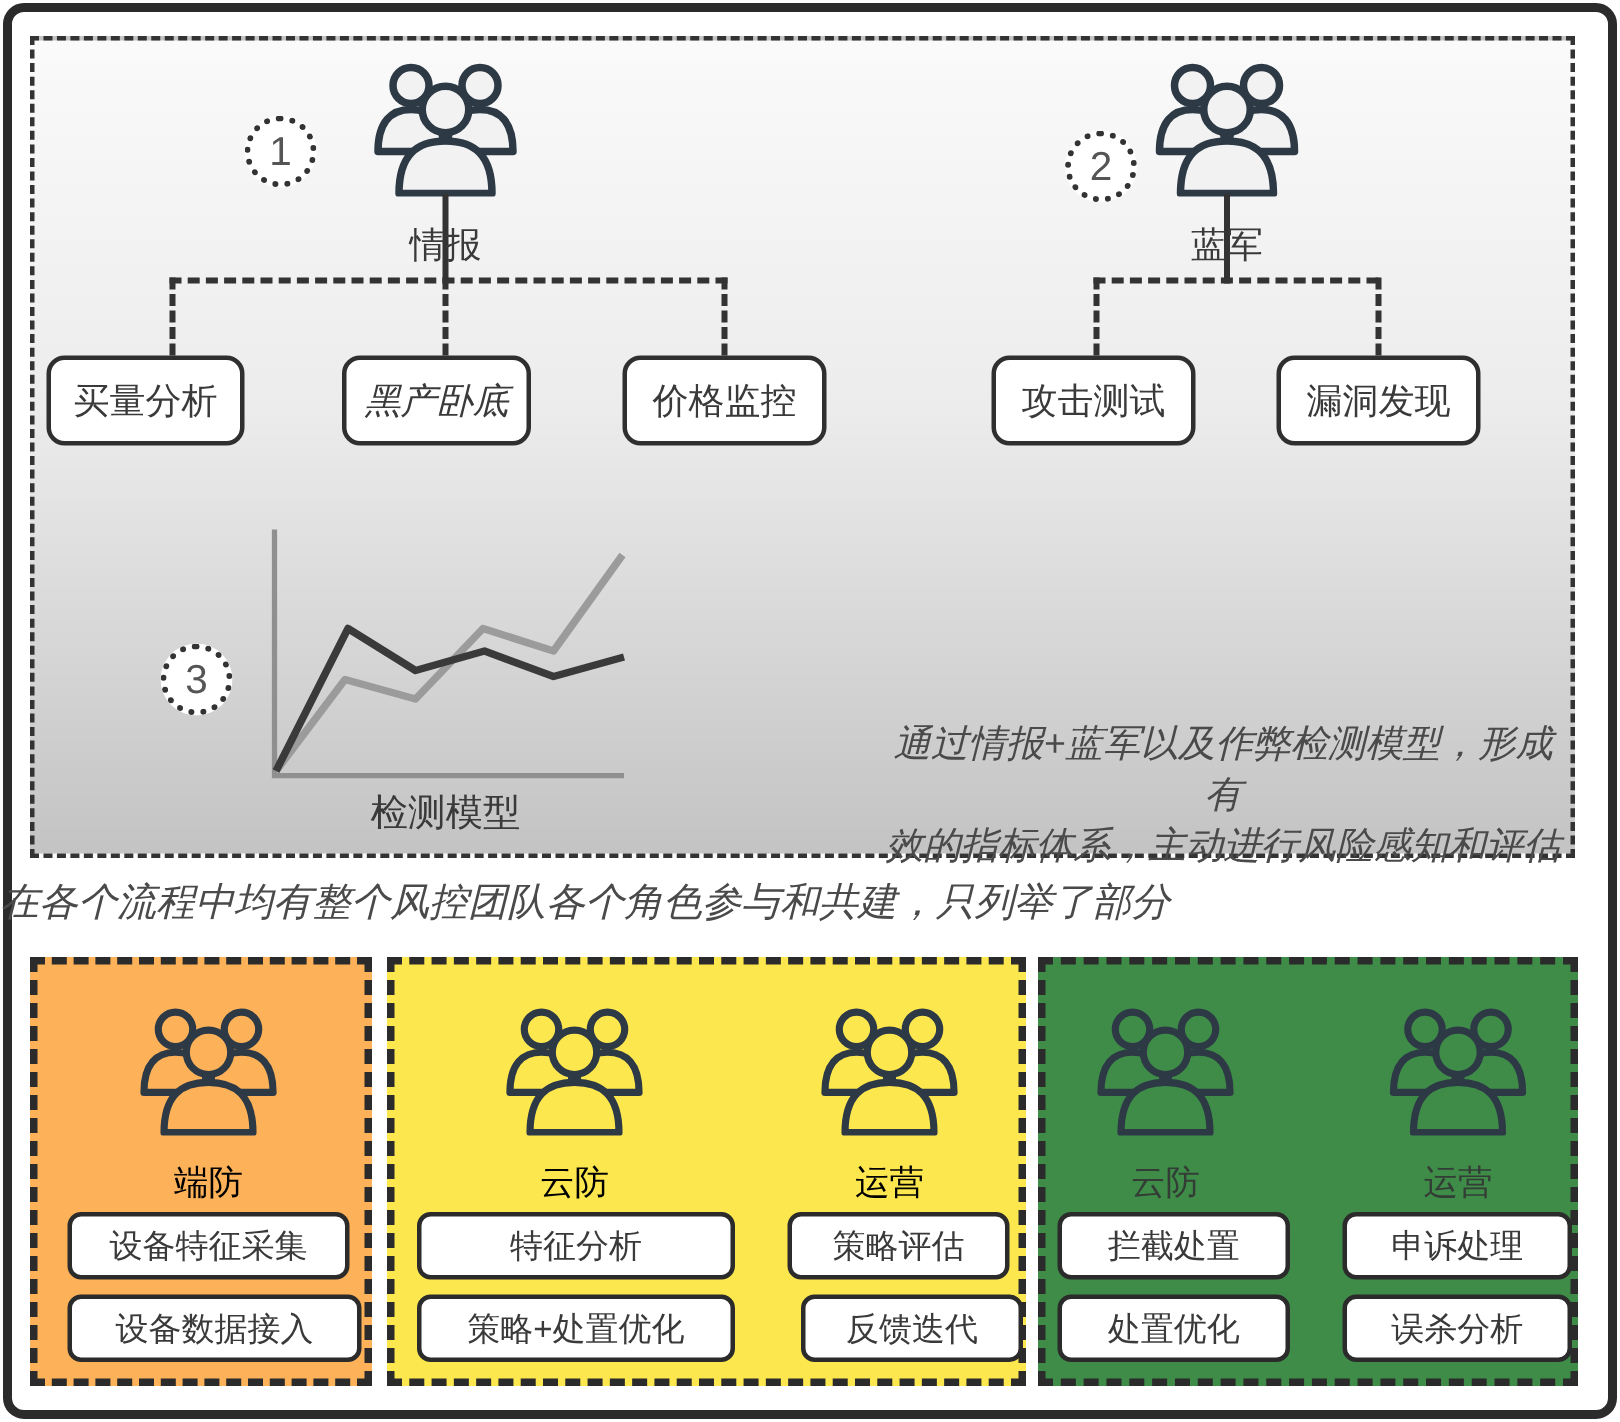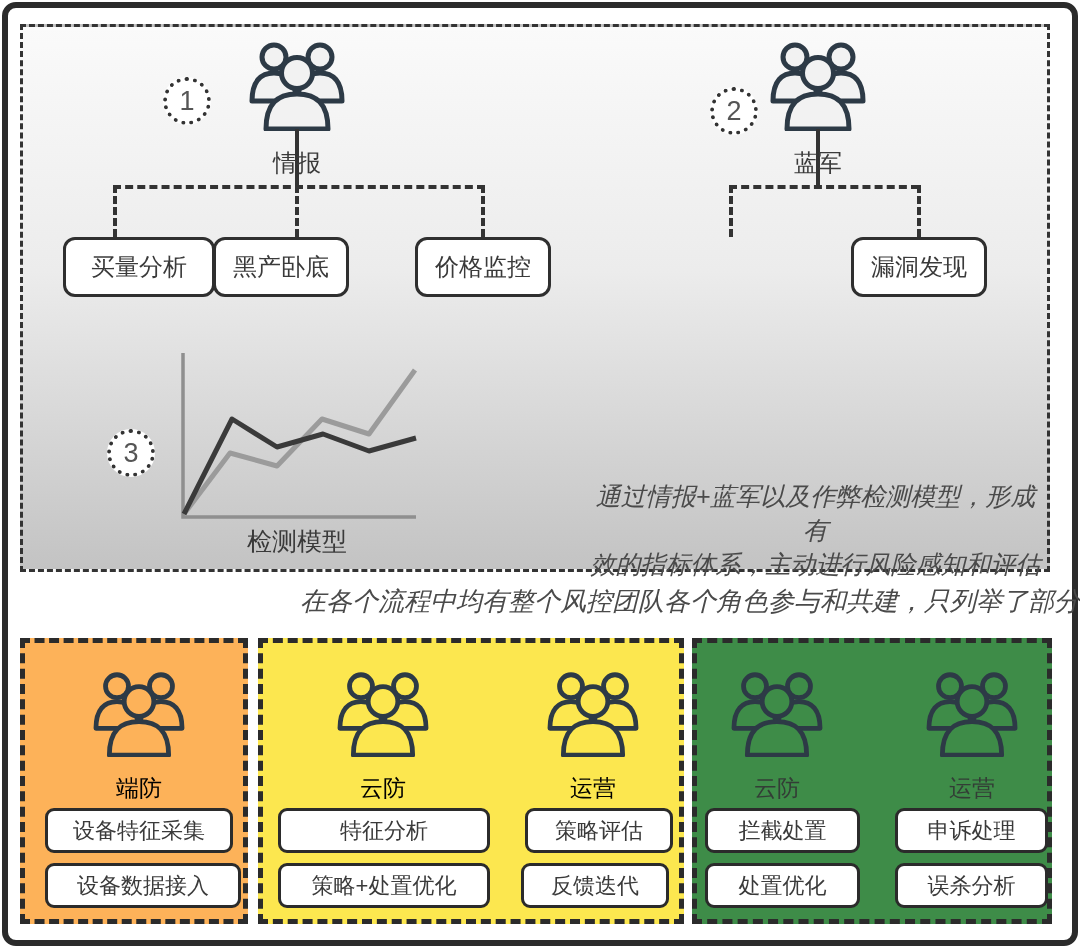--- a/index.html
+++ b/index.html
@@ -36,21 +36,21 @@
   .chart-svg .axis{stroke:#8f8f8f;stroke-width:3.5;fill:none;}
   .chart-svg .line-dark{stroke:#3a3a3a;stroke-width:5;fill:none;stroke-linejoin:round;}
   .chart-svg .line-gray{stroke:#9b9b9b;stroke-width:5;fill:none;stroke-linejoin:round;}
   .chart-title{position:absolute;transform:translateX(-50%);font-size:25px;color:#3a3a3a;white-space:nowrap;}
   .panel-caption{
     position:absolute;left:565px;top:452px;width:455px;text-align:center;
     font-size:25px;line-height:34px;font-style:italic;color:#4a4a4a;
   }
   
   .mid-caption{
-    position:absolute;left:0;top:584px;width:1080px;text-align:right;
+    position:absolute;left:0;top:584px;width:1080px;text-align:left;
     font-size:26px;font-style:italic;color:#4a4a4a;
   }
   
   .group-box{position:absolute;top:638px;height:286px;box-sizing:border-box;border:5px dashed #2b2b2b;}
   .group-orange{left:20px;width:228px;background:#FDB259;--ppl-fill:#FDB259;}
   .group-yellow{left:258px;width:426px;background:#FCE74F;--ppl-fill:#FCE74F;}
   .group-green{left:692px;width:360px;background:#3E8C48;--ppl-fill:#3E8C48;}
   .col-label{position:absolute;transform:translateX(-50%);top:130px;font-size:23px;color:#000000;white-space:nowrap;}
   .group-green .col-label{color:#333d36;}
   .btn{
@@ -79,24 +79,24 @@
         <path d="M21 90 C21 64 33 55 52 55 C71 55 83 64 83 90 Z"></path>
         <circle cx="52" cy="34" r="15.5"></circle>
       </svg>
     </div>
     <div class="vline-solid" style="left:272px;top:102px;height:60px;"></div>
     <div class="tree-label" style="left:274px;top:120px;">情报</div>
     <div class="hline-dashed" style="left:90px;top:158px;width:372px;"></div>
     <div class="vline-dashed" style="left:90px;top:158px;height:52px;"></div>
     <div class="vline-dashed" style="left:272px;top:158px;height:52px;"></div>
     <div class="vline-dashed" style="left:458px;top:158px;height:52px;"></div>
-    <div class="node-box" style="left:40px;top:210px;width:152px;">
+    <div class="node-box" style="left:8px;top:210px;width:132px;">
       <span>买量分析</span>
     </div>
-    <div class="node-box" style="left:190px;top:210px;width:136px;">
+    <div class="node-box" style="left:205px;top:210px;width:126px;font-style:italic;">
       <span>黑产卧底</span>
     </div>
     <div class="node-box" style="left:392px;top:210px;width:136px;">
       <span>价格监控</span>
     </div>
 
     <div class="badge" style="left:687px;top:60px;">
       <span>2</span>
     </div>
 
@@ -108,20 +108,23 @@
         <circle cx="75" cy="18" r="12"></circle>
         <path d="M21 90 C21 64 33 55 52 55 C71 55 83 64 83 90 Z"></path>
         <circle cx="52" cy="34" r="15.5"></circle>
       </svg>
     </div>
     <div class="vline-solid" style="left:793px;top:102px;height:60px;"></div>
     <div class="tree-label" style="left:795px;top:120px;text-align:center;">蓝军</div>
     <div class="hline-dashed" style="left:706px;top:158px;width:190px;"></div>
     <div class="vline-dashed" style="left:706px;top:158px;height:52px;"></div>
     <div class="vline-dashed" style="left:894px;top:158px;height:52px;"></div>
+    <div class="node-box" style="left:638px;top:210px;width:136px;">
+      <span>攻击测试</span>
+    </div>
     <div class="node-box" style="left:828px;top:210px;width:136px;">
       <span>漏洞发现</span>
     </div>
 
     <div class="badge" style="left:84px;top:402px;">
       <span>3</span>
     </div>
     <svg class="chart-svg" width="250" height="175" viewBox="0 0 250 175">
       <polyline class="axis" points="10,6 10,170 243,170"></polyline>
       <polyline class="line-gray" points="11,167 57,106 104,119 149,72 196,87 242,23"></polyline>
@@ -182,21 +185,21 @@
     <div class="col-label" style="left:330px;">运营</div>
     <div class="btn" style="left:15px;top:165px;width:212px;">
       <span>特征分析</span>
     </div>
     <div class="btn" style="left:15px;top:220px;width:212px;">
       <span>策略+处置优化</span>
     </div>
     <div class="btn" style="left:262px;top:165px;width:148px;">
       <span>策略评估</span>
     </div>
-    <div class="btn" style="left:258px;top:220px;width:148px;text-align:center;">
+    <div class="btn" style="left:271px;top:220px;width:148px;text-align:center;">
       <span>反馈迭代</span>
     </div>
   </div>
 
   <div class="group-box group-green">
     <div class="icon-wrap" style="left:30px;top:26px;">
       <svg class="ppl" width="100" height="88" viewBox="0 0 104 92">
         <path d="M7 62 C7 42 16 34 29 34 C42 34 51 42 51 62 Z"></path>
         <circle cx="29" cy="18" r="12"></circle>
         <path d="M53 62 C53 42 62 34 75 34 C88 34 97 42 97 62 Z"></path>

